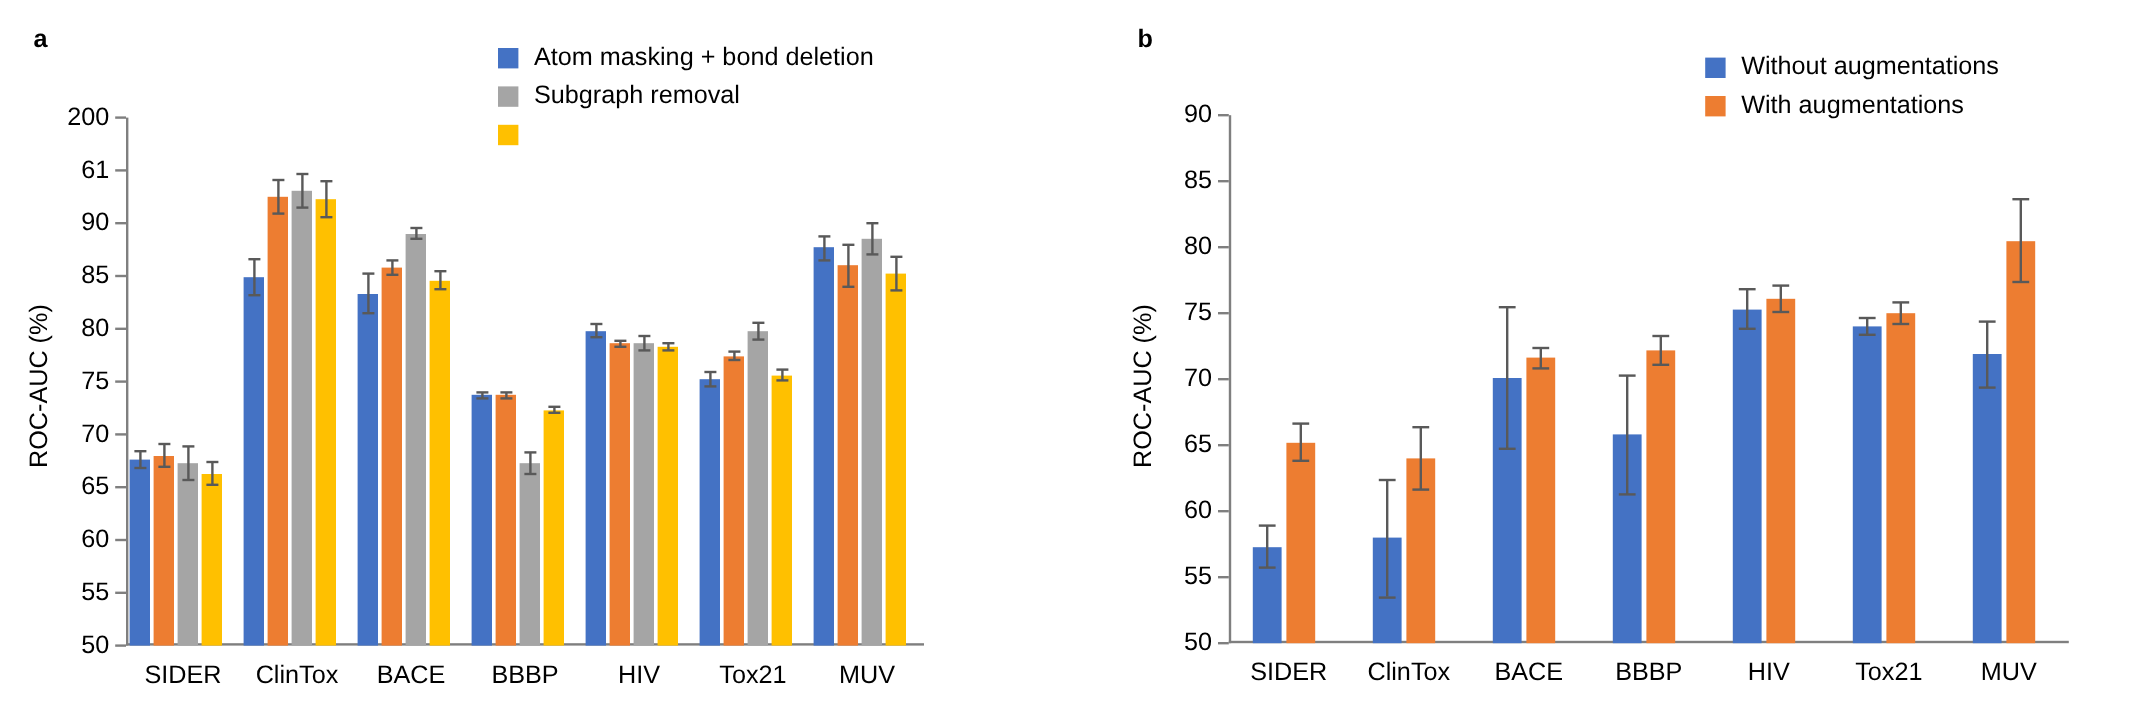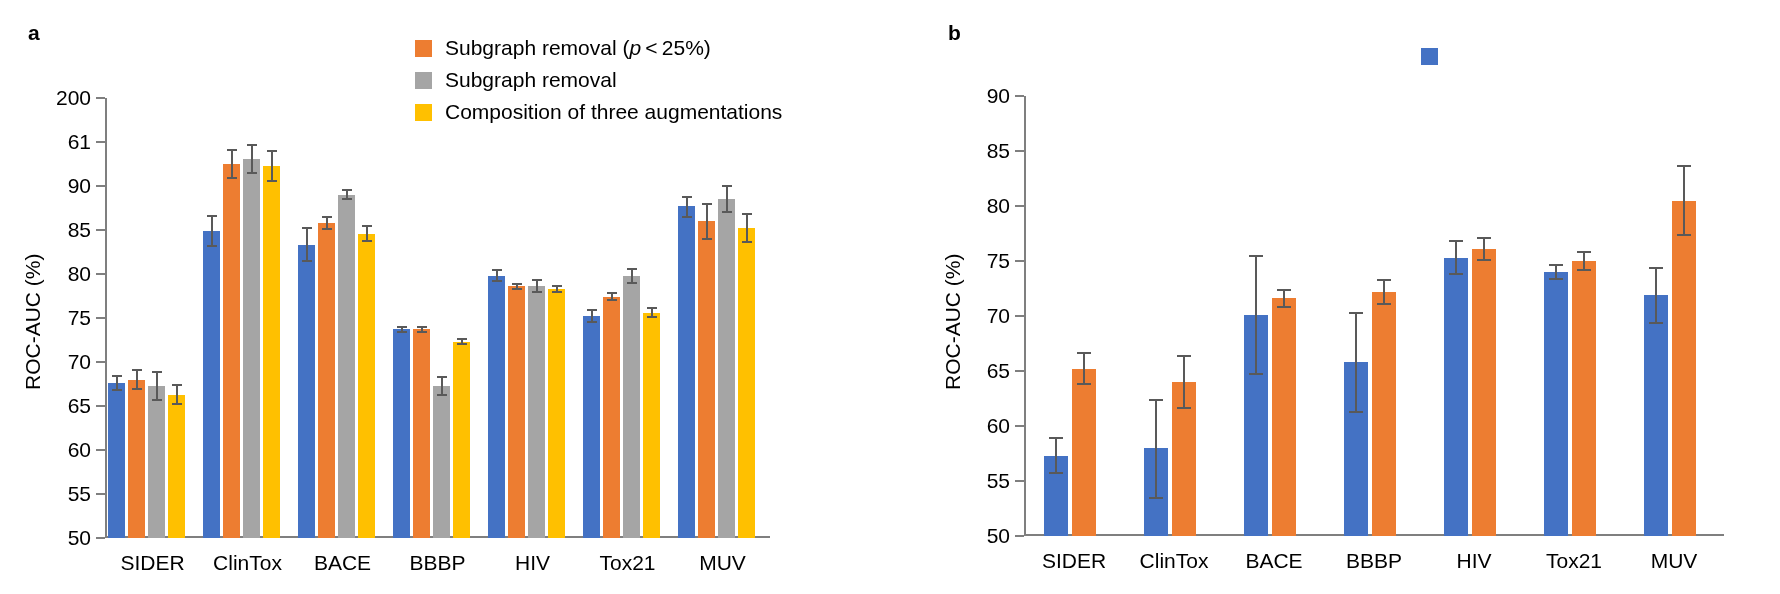--- a/index.html
+++ b/index.html
@@ -40,30 +40,29 @@
 
 <div class="figure">
 
   <div class="panel" id="panel-a">
     <div class="panel-letter" style="left:28px;top:22px;">a</div>
 
     <div class="ylabel" id="ylabel-a" style="left:22px;top:390px;">ROC-AUC (%)</div>
 
     <div class="legend" id="legend-a" style="left:415px;top:32px;">
         <div class="legend-row">
-          <span class="legend-swatch" style="background: rgb(237, 125, 49);"></span>
-          <span class="legend-text">Subgraph removal (<i>p</i> &lt; 25%)</span>
+          <span class="legend-swatch" style="background: rgb(68, 114, 196);"></span>
+          <span class="legend-text">Atom masking + bond deletion</span>
         </div>
         <div class="legend-row">
           <span class="legend-swatch" style="background: rgb(165, 165, 165);"></span>
           <span class="legend-text">Subgraph removal</span>
         </div>
         <div class="legend-row">
           <span class="legend-swatch" style="background: rgb(255, 192, 0);"></span>
-          <span class="legend-text">Composition of three augmentations</span>
         </div>
       </div>
 
     <div class="plot" id="plot-a" style="left:105px;top:98px;width:665px;height:440px;">
       <div class="axis-v"></div>
       <div class="axis-h"></div>
     <div class="tick" style="top: 439px;"></div>
         <div class="ytlabel" style="top: 429px; left: -74px; width: 60px;">50</div>
         <div class="tick" style="top: 395px;"></div>
         <div class="ytlabel" style="top: 385px; left: -74px; width: 60px;">55</div>
@@ -208,20 +207,25 @@
   </div>
 
   <div class="panel" id="panel-b">
     <div class="panel-letter" style="left:68px;top:22px;">b</div>
 
     <div class="ylabel" id="ylabel-b" style="left:62px;top:390px;">ROC-AUC (%)</div>
 
     <div class="legend" id="legend-b" style="left:541px;top:40px;">
         <div class="legend-row">
           <span class="legend-swatch" style="background: rgb(68, 114, 196);"></span>
+          <span class="legend-text">Without augmentations</span>
+        </div>
+        <div class="legend-row">
+          <span class="legend-swatch" style="background: rgb(237, 125, 49);"></span>
+          <span class="legend-text">With augmentations</span>
         </div>
       </div>
 
     <div class="plot" id="plot-b" style="left:144px;top:96px;width:700px;height:440px;">
       <div class="axis-v"></div>
       <div class="axis-h"></div>
     <div class="tick" style="top: 439px;"></div>
         <div class="ytlabel" style="top: 429px; left: -74px; width: 60px;">50</div>
         <div class="tick" style="top: 384px;"></div>
         <div class="ytlabel" style="top: 374px; left: -74px; width: 60px;">55</div>

